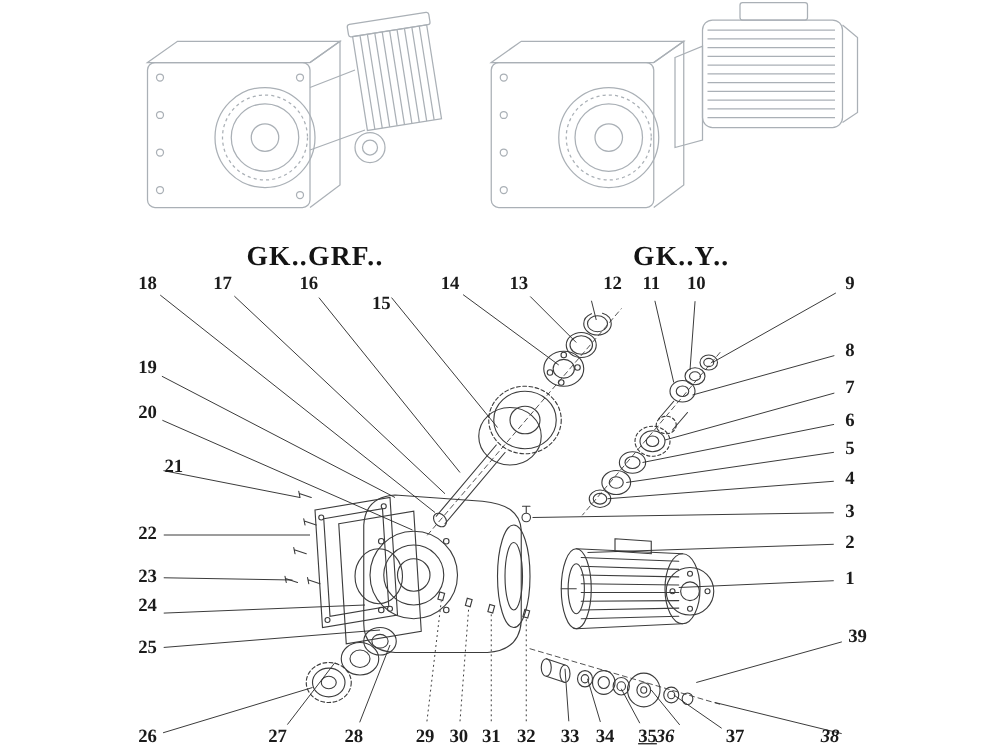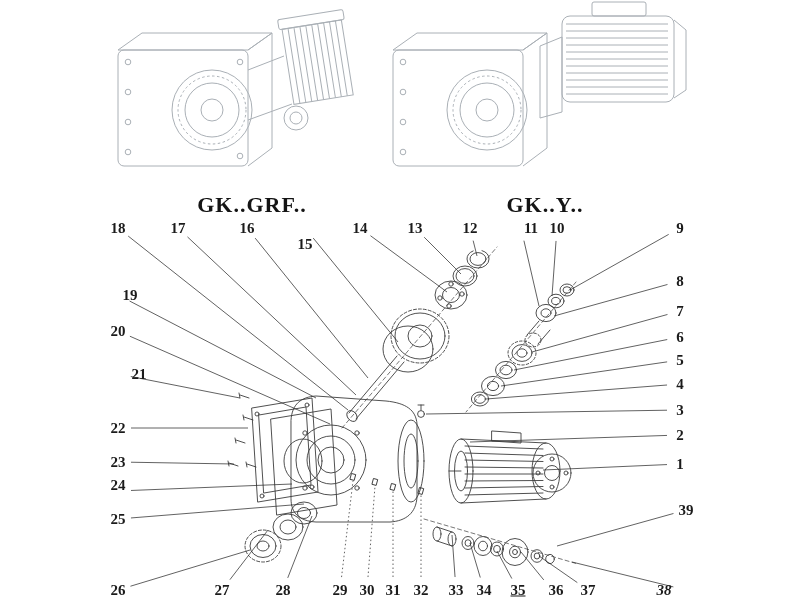--- a/index.html
+++ b/index.html
@@ -254,47 +254,47 @@
   <div class="model-label" style="left:545px;top:192px;">GK..Y..</div>
   <div class="model-label" style="left:252px;top:192px;">GK..GRF..</div>
 
   <div id="callout-layer">
       <div class="callout" style="left: 118px; top: 228px;">18</div>
       <div class="callout" style="left: 178px; top: 228px;">17</div>
       <div class="callout" style="left: 247px; top: 228px;">16</div>
       <div class="callout" style="left: 305px; top: 228px; margin-top: 16px;">15</div>
       <div class="callout" style="left: 360px; top: 228px;">14</div>
       <div class="callout" style="left: 415px; top: 228px;">13</div>
-      <div class="callout" style="left: 470px; top: 228px; font-family: Liberation Serif, serif;">12</div>
-      <div class="callout" style="left: 521px; top: 228px; margin-left: 10px;">11</div>
+      <div class="callout" style="left: 490px; top: 228px; font-family: Liberation Serif, serif;">12</div>
+      <div class="callout" style="left: 521px; top: 228px;">11</div>
       <div class="callout" style="left: 557px; top: 228px;">10</div>
       <div class="callout" style="left: 680px; top: 228px;">9</div>
       <div class="callout" style="left: 680px; top: 281px;">8</div>
       <div class="callout" style="left: 680px; top: 311px;">7</div>
       <div class="callout" style="left: 680px; top: 337px;">6</div>
       <div class="callout" style="left: 680px; top: 360px;">5</div>
       <div class="callout" style="left: 680px; top: 384px;">4</div>
       <div class="callout" style="left: 680px; top: 410px;">3</div>
       <div class="callout" style="left: 680px; top: 435px;">2</div>
       <div class="callout" style="left: 680px; top: 464px;">1</div>
       <div class="callout" style="left: 686px; top: 510px;">39</div>
       <div class="callout" style="left: 664px; top: 590px; font-style: italic;">38</div>
-      <div class="callout" style="left: 118px; top: 295px; margin-left: 12px;">19</div>
+      <div class="callout" style="left: 118px; top: 295px;">19</div>
       <div class="callout" style="left: 118px; top: 331px;">20</div>
       <div class="callout" style="left: 118px; top: 374px; margin-left: 21px;">21</div>
       <div class="callout" style="left: 118px; top: 428px;">22</div>
       <div class="callout" style="left: 118px; top: 462px;">23</div>
       <div class="callout" style="left: 118px; top: 485px;">24</div>
       <div class="callout" style="left: 118px; top: 519px;">25</div>
       <div class="callout" style="left: 118px; top: 590px;">26</div>
       <div class="callout" style="left: 222px; top: 590px;">27</div>
       <div class="callout" style="left: 283px; top: 590px;">28</div>
       <div class="callout" style="left: 340px; top: 590px;">29</div>
       <div class="callout" style="left: 367px; top: 590px;">30</div>
       <div class="callout" style="left: 393px; top: 590px;">31</div>
       <div class="callout" style="left: 421px; top: 590px;">32</div>
       <div class="callout" style="left: 456px; top: 590px;">33</div>
       <div class="callout" style="left: 484px; top: 590px;">34</div>
       <div class="callout" style="left: 518px; top: 590px; text-decoration: underline;">35</div>
-      <div class="callout" style="left: 556px; top: 590px;">36</div>
+      <div class="callout" style="left: 532px; top: 590px; font-style: italic;">36</div>
       <div class="callout" style="left: 588px; top: 590px;">37</div>
     </div>
 </div>
 
 </body></html>

